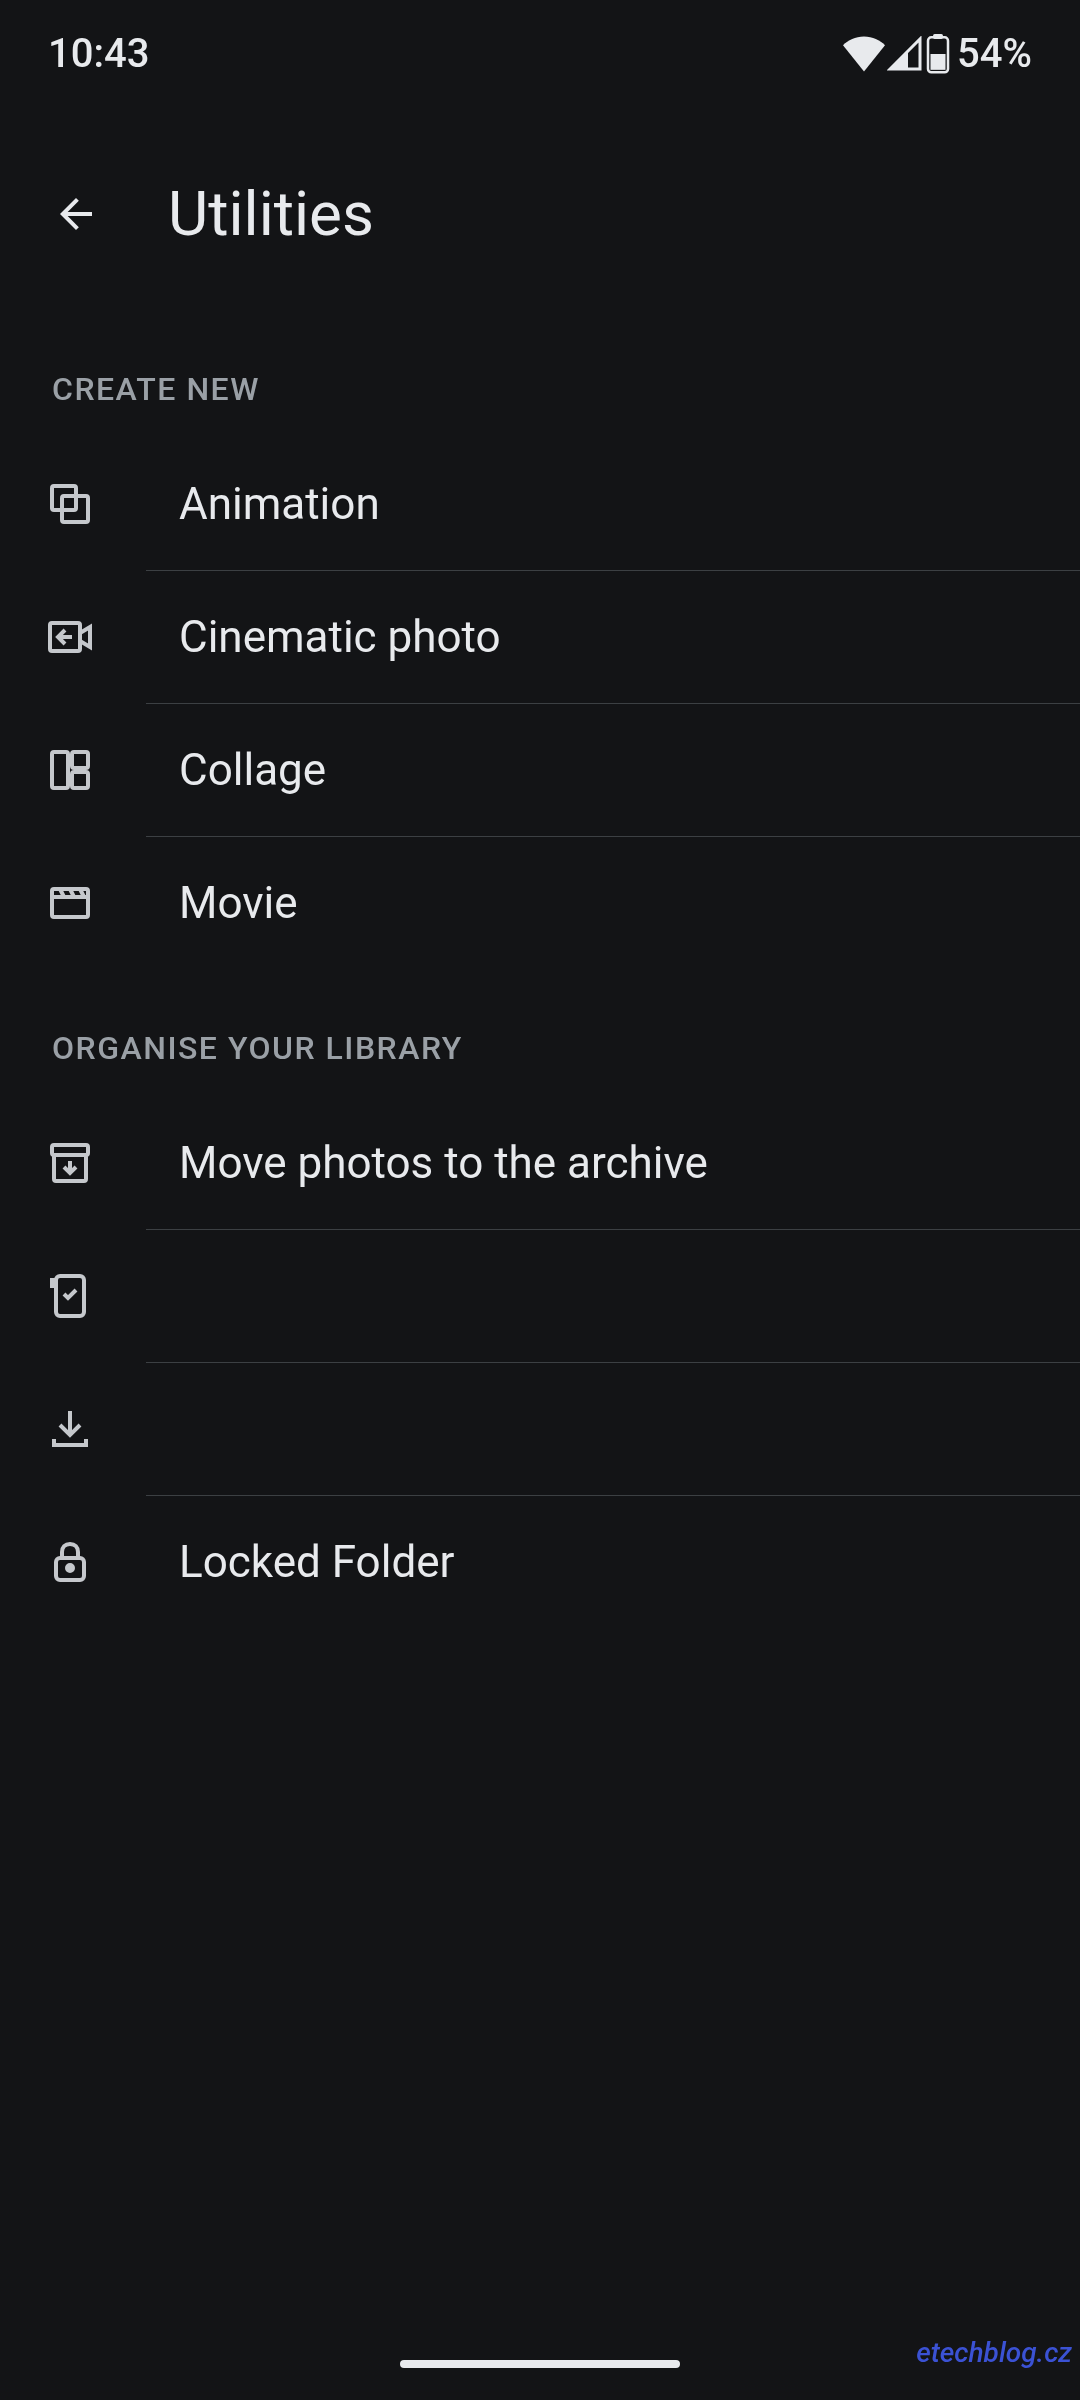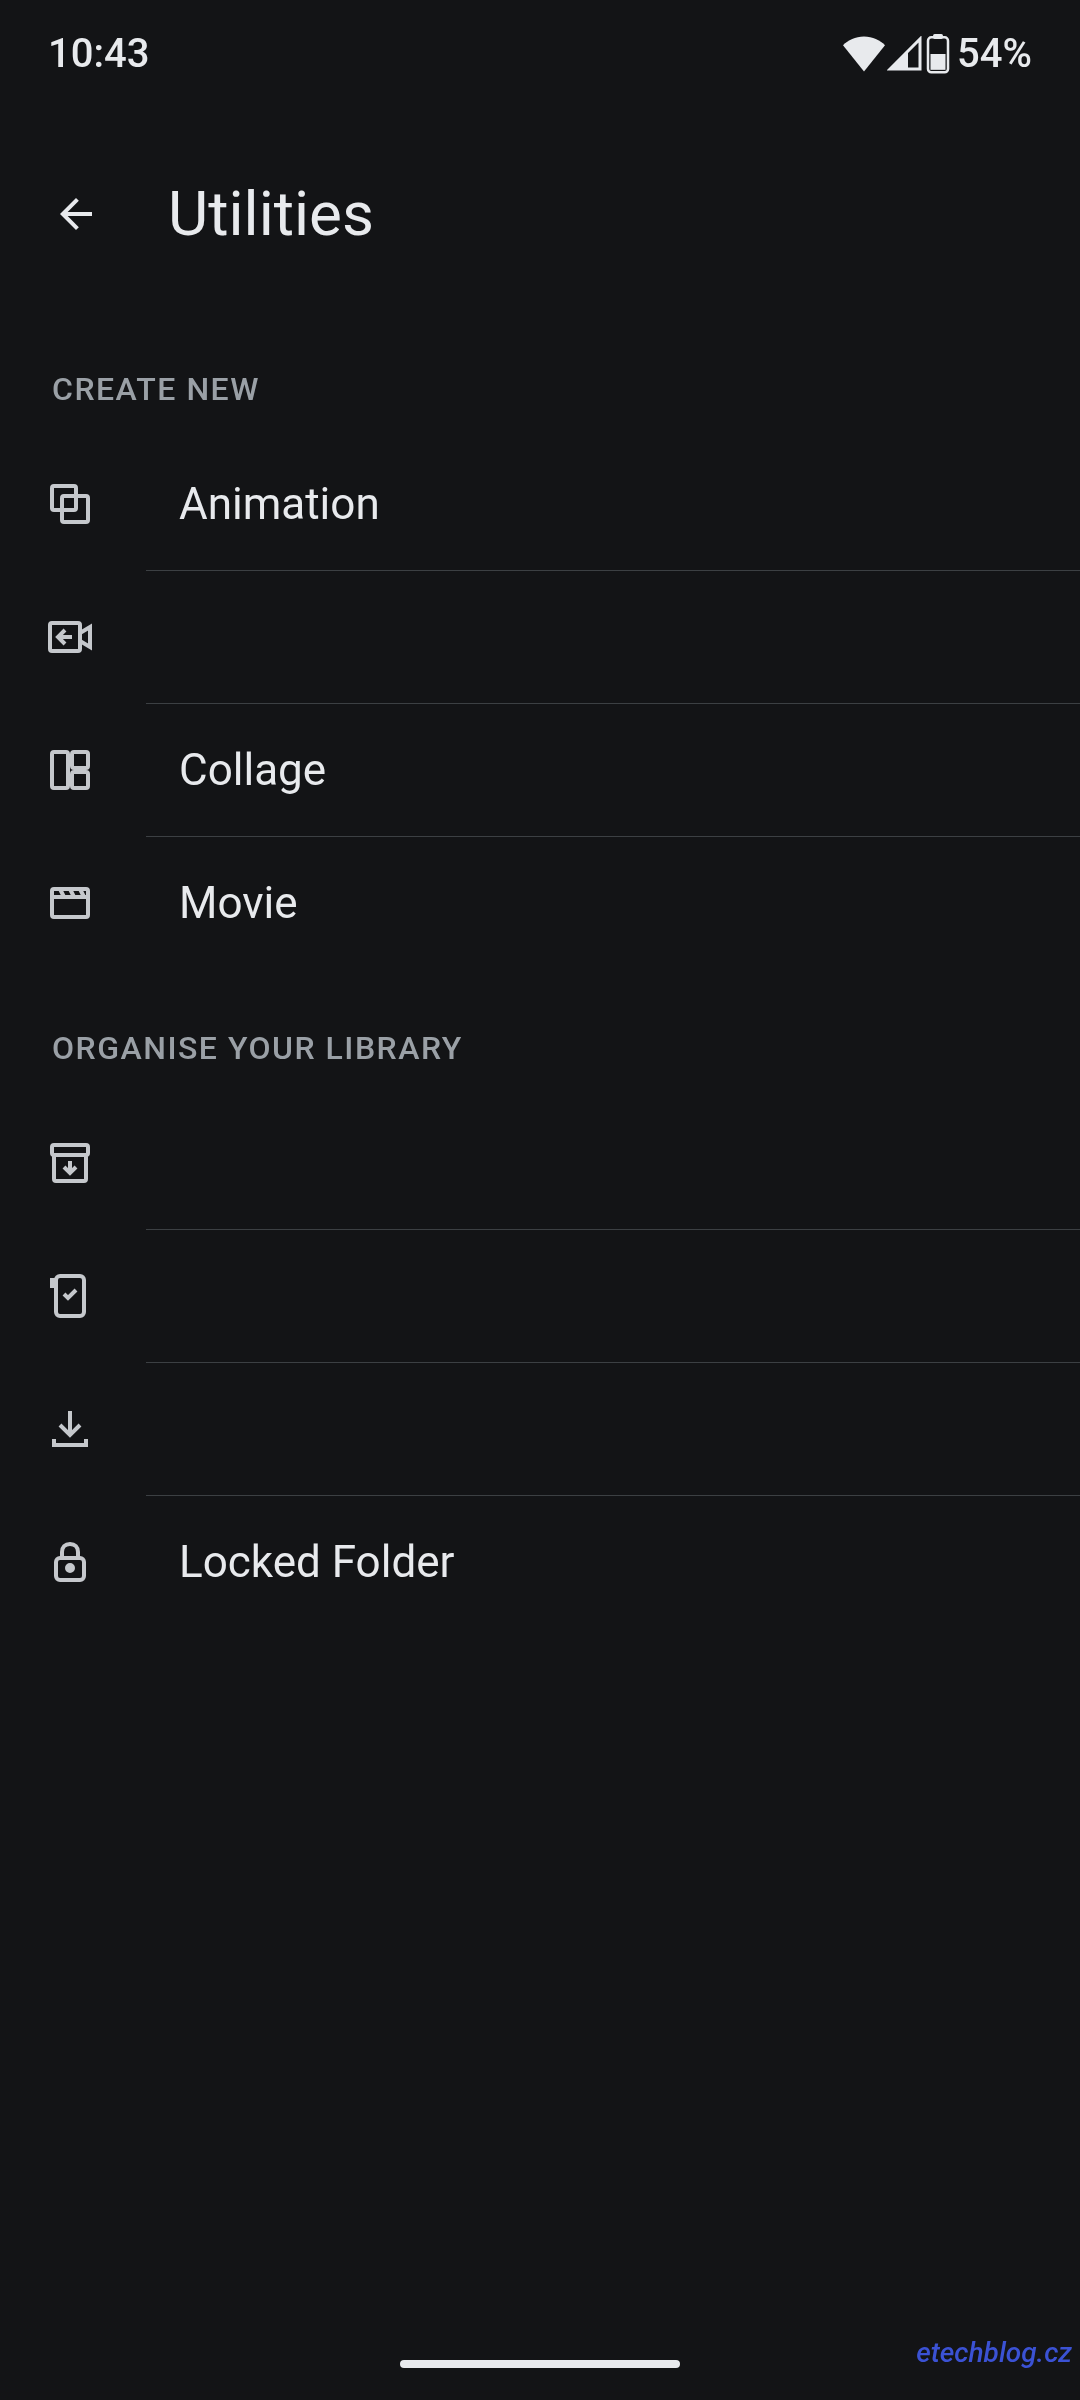--- a/index.html
+++ b/index.html
@@ -173,20 +173,21 @@
 <div class="divider"></div>
 
 <div class="list-item">
   <div class="list-item-icon">
     <svg viewBox="0 0 24 24">
       <rect x="2" y="5" width="15" height="14" rx="1"></rect>
       <path d="M17 10 L22 7 L22 17 L17 14"></path>
       <path d="M6 12 L13 12 M9.5 8.5 L6 12 L9.5 15.5"></path>
     </svg>
   </div>
+  <span class="list-item-label">Cinematic photo</span>
 </div>
 <div class="divider"></div>
 
 <div class="list-item">
   <div class="list-item-icon">
     <svg viewBox="0 0 24 24">
       <rect x="3" y="3" width="8" height="18" rx="1"></rect>
       <rect x="13" y="3" width="8" height="8" rx="1"></rect>
       <rect x="13" y="13" width="8" height="8" rx="1"></rect>
     </svg>
@@ -209,20 +210,21 @@
 <div class="section-header">ORGANISE YOUR LIBRARY</div>
 
 <div class="list-item">
   <div class="list-item-icon">
     <svg viewBox="0 0 24 24">
       <rect x="3" y="3" width="18" height="5" rx="1"></rect>
       <rect x="4" y="8" width="16" height="13" rx="1"></rect>
       <path d="M12 11 L12 17 M9 14 L12 17 L15 14"></path>
     </svg>
   </div>
+  <span class="list-item-label">Move photos to the archive</span>
 </div>
 <div class="divider"></div>
 
 <div class="list-item">
   <div class="list-item-icon">
     <svg viewBox="0 0 24 24">
       <rect x="5" y="2" width="14" height="20" rx="2"></rect>
       <path d="M9 11 L11 13 L15 9"></path>
       <path d="M5 4 L3 4 L3 8"></path>
     </svg>

